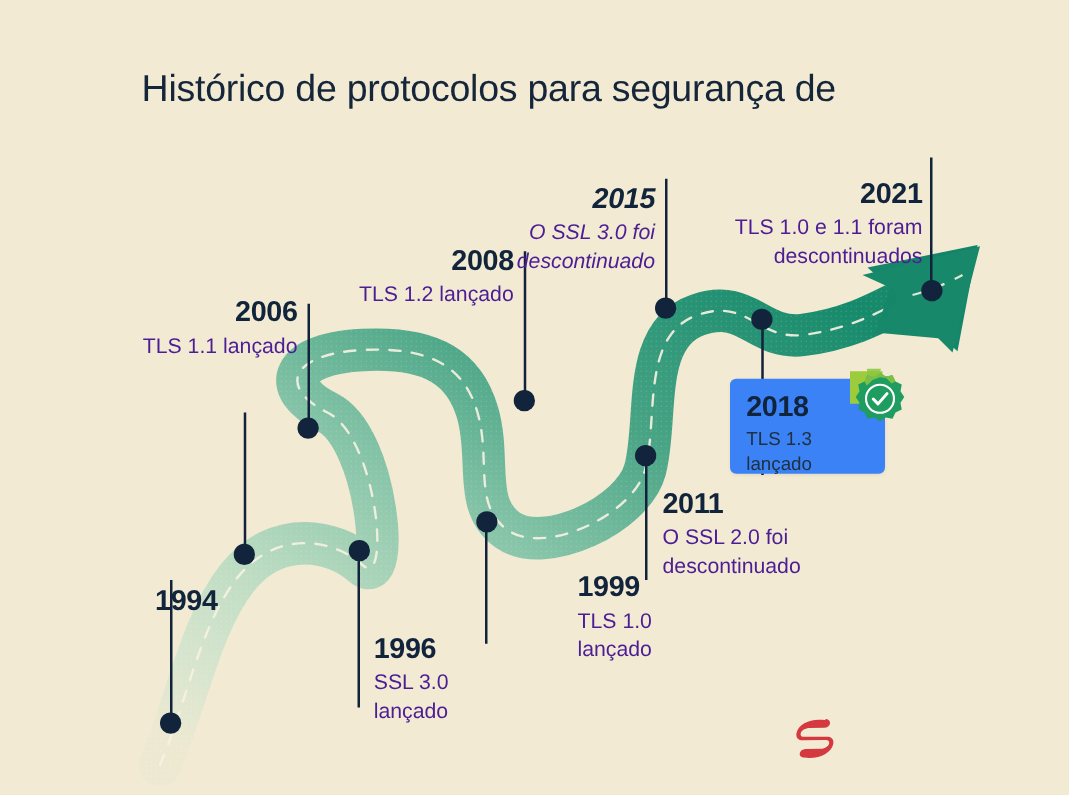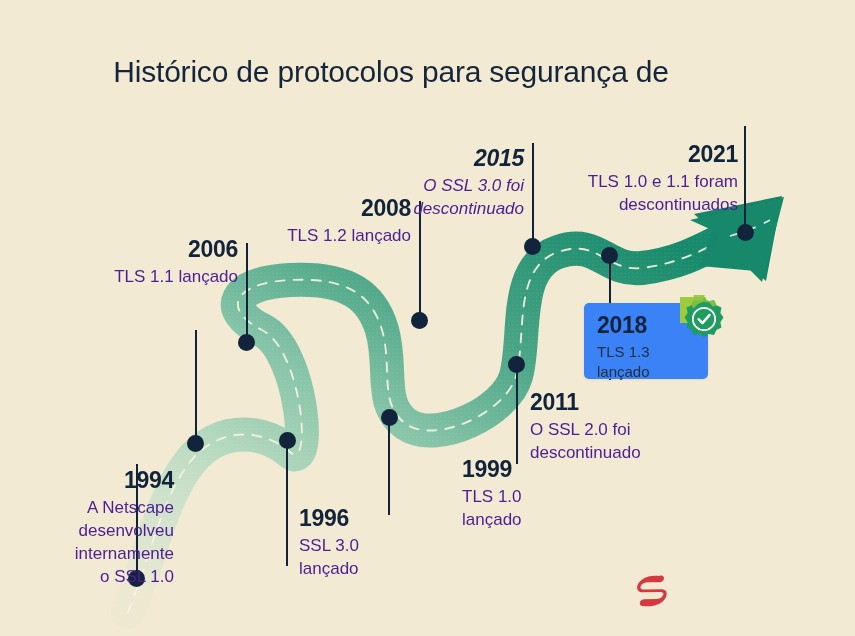--- a/index.html
+++ b/index.html
@@ -124,26 +124,20 @@
       <path d="M 690 220 L 784 197 L 762 282 L 744 264 L 712 230 Z" fill="#17886a"></path>
       <path d="M 730 236 q 22 -6 40 -16" stroke="#f6f1e2" stroke-width="1.8" fill="none" stroke-dasharray="9 9" stroke-opacity="0.9"></path>
     </g>
   </svg>
 
   <div class="marker">
     <div class="stem" style="left:136px;top:464px;height:116px;"></div>
     <div class="dot" style="left:128px;top:570px;"></div>
     <div class="lbl right" style="left:0px;top:468px;width:126px;padding-left:48px;">
       <span class="yr">1994</span>
-      <span class="ds">
-        <span>A Netscape</span><br>
-        <span>desenvolveu</span><br>
-        <span>internamente</span><br>
-        <span>o SSL 1.0</span>
-      </span>
     </div>
   </div>
 
   <div class="marker">
     <div class="stem" style="left:195px;top:330px;height:112px;"></div>
     <div class="dot" style="left:187px;top:435px;"></div>
     <div class="lbl right" style="left:0px;top:324px;width:186px;">
     </div>
   </div>
 

